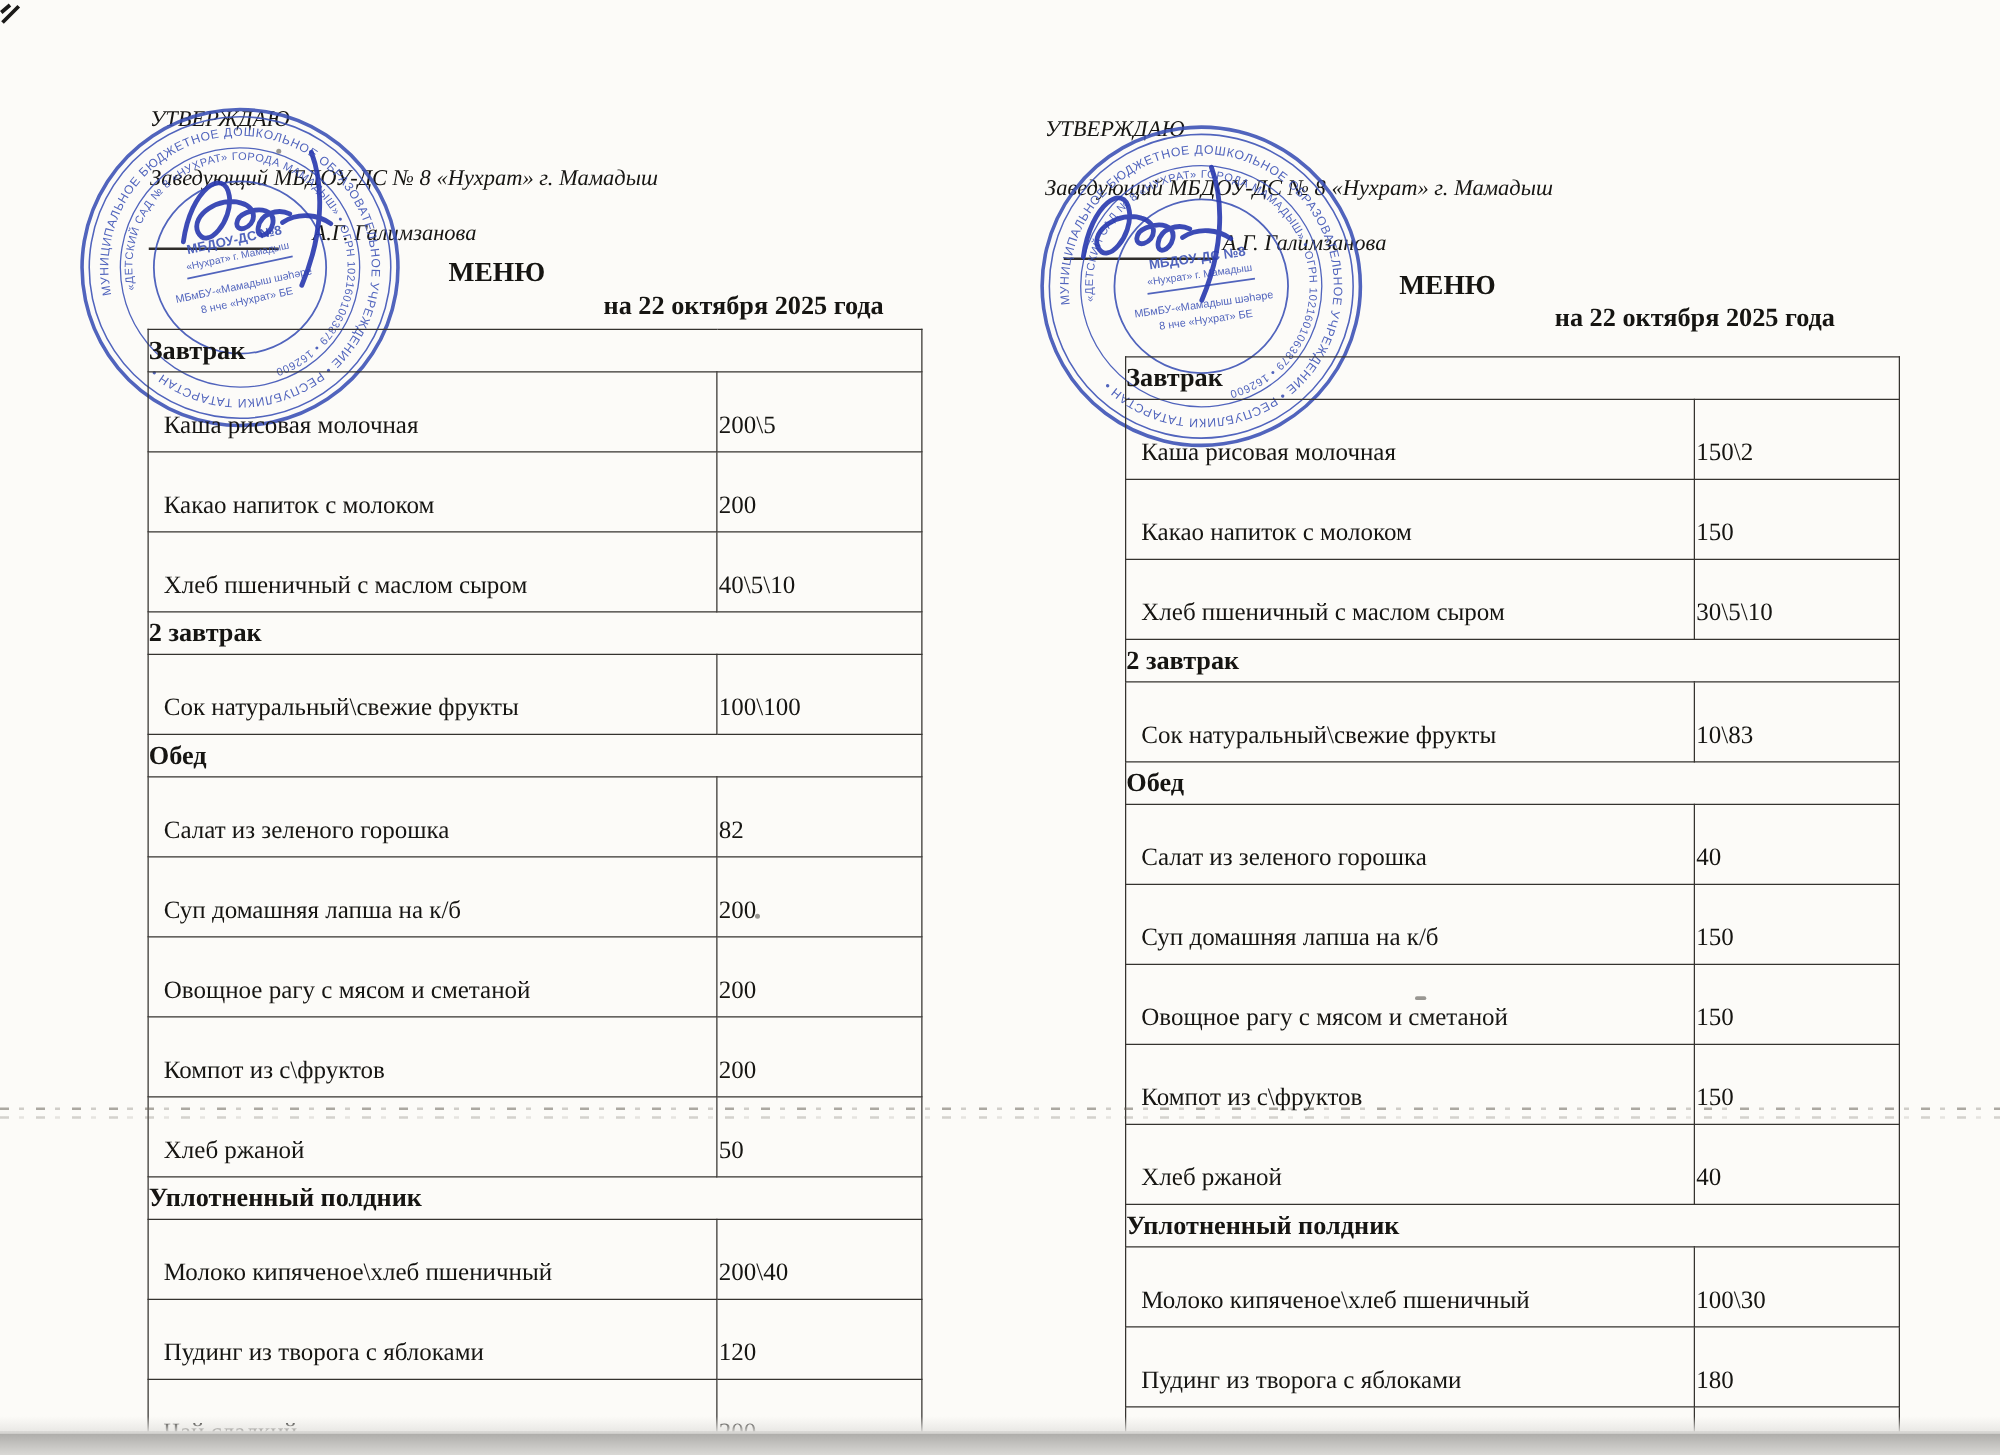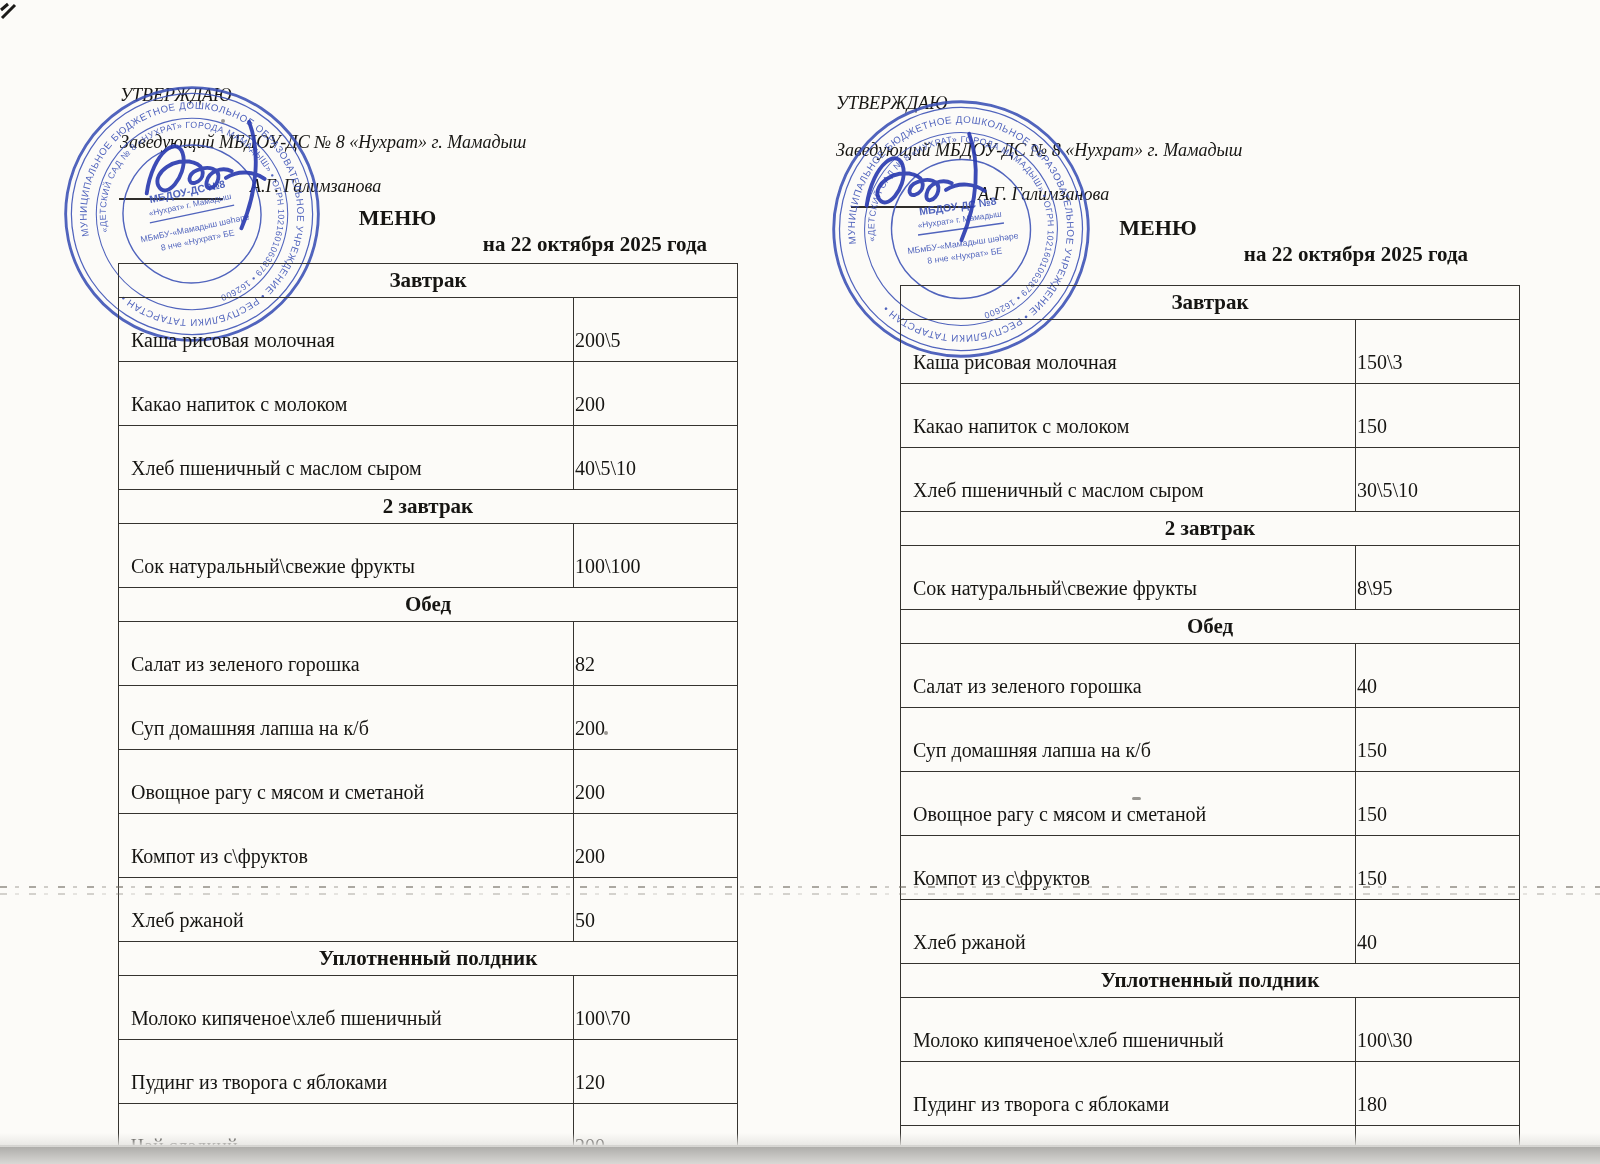--- a/index.html
+++ b/index.html
@@ -13,21 +13,21 @@
   .menu-title{position:absolute;text-align:center;font-weight:bold;font-size:22px;}
   .menu-date{position:absolute;text-align:right;font-weight:bold;font-size:21px;}
   .sig-underline{position:absolute;height:2px;background:#2f2d2a;}
   
   table.menu-table{
     position:absolute;border-collapse:collapse;table-layout:fixed;
     width:619px;background:transparent;
   }
   table.menu-table td{border:1.7px solid #35332f;}
   tr.sec td{
-    height:33px;text-align:center;vertical-align:middle;
+    height:33px;text-align:left;vertical-align:middle;
     font-weight:bold;font-size:21px;padding:0;
   }
   tr.item td{height:53px;vertical-align:bottom;font-size:20px;padding-bottom:9px;}
   tr.item td.dish{padding-left:12px;}
   tr.item td.val{text-align:left;}
   col.c-dish{width:455px;} col.c-val{width:164px;}
   
   .stamp{position:absolute;opacity:.88;}
   .signature{position:absolute;}
   
@@ -156,21 +156,21 @@
           </tr>
           <tr class="item">
             <td class="dish">Хлеб ржаной</td>
             <td class="val">50</td>
           </tr>
           <tr class="sec">
             <td colspan="2">Уплотненный полдник</td>
           </tr>
           <tr class="item">
             <td class="dish">Молоко кипяченое\хлеб пшеничный</td>
-            <td class="val">100\70</td>
+            <td class="val">200\40</td>
           </tr>
           <tr class="item">
             <td class="dish">Пудинг из творога с яблоками</td>
             <td class="val">120</td>
           </tr>
           <tr class="item">
             <td class="dish">Чай сладкий</td>
             <td class="val">200</td>
           </tr>
         </tbody>
@@ -197,36 +197,36 @@
       <colgroup>
           <col class="c-dish">
           <col class="c-val">
         </colgroup>
       <tbody>
           <tr class="sec">
             <td colspan="2">Завтрак</td>
           </tr>
           <tr class="item">
             <td class="dish">Каша рисовая молочная</td>
-            <td class="val">150\3</td>
+            <td class="val">150\2</td>
           </tr>
           <tr class="item">
             <td class="dish">Какао напиток с молоком</td>
             <td class="val">150</td>
           </tr>
           <tr class="item">
             <td class="dish">Хлеб пшеничный с маслом сыром</td>
             <td class="val">30\5\10</td>
           </tr>
           <tr class="sec">
             <td colspan="2">2 завтрак</td>
           </tr>
           <tr class="item">
             <td class="dish">Сок натуральный\свежие фрукты</td>
-            <td class="val">8\95</td>
+            <td class="val">10\83</td>
           </tr>
           <tr class="sec">
             <td colspan="2">Обед</td>
           </tr>
           <tr class="item">
             <td class="dish">Салат из зеленого горошка</td>
             <td class="val">40</td>
           </tr>
           <tr class="item">
             <td class="dish">Суп домашняя лапша на к/б</td>

